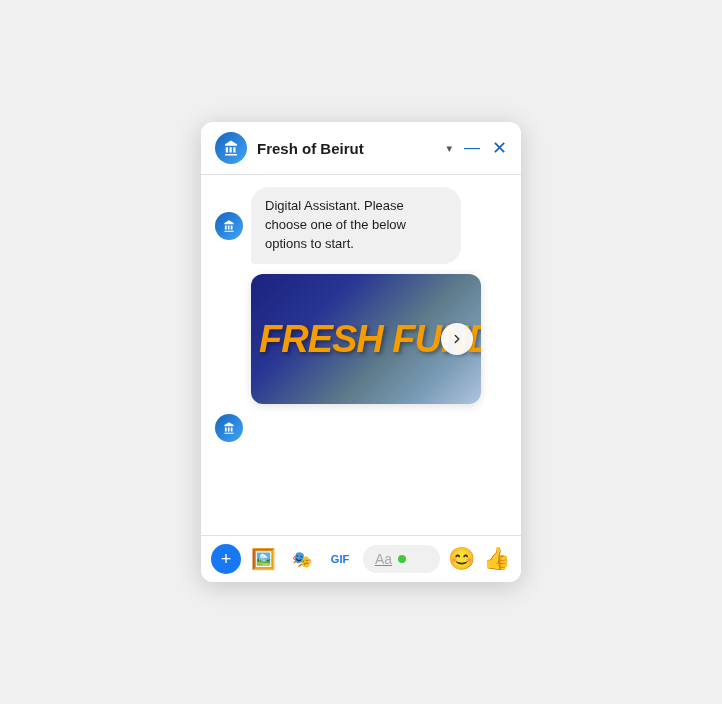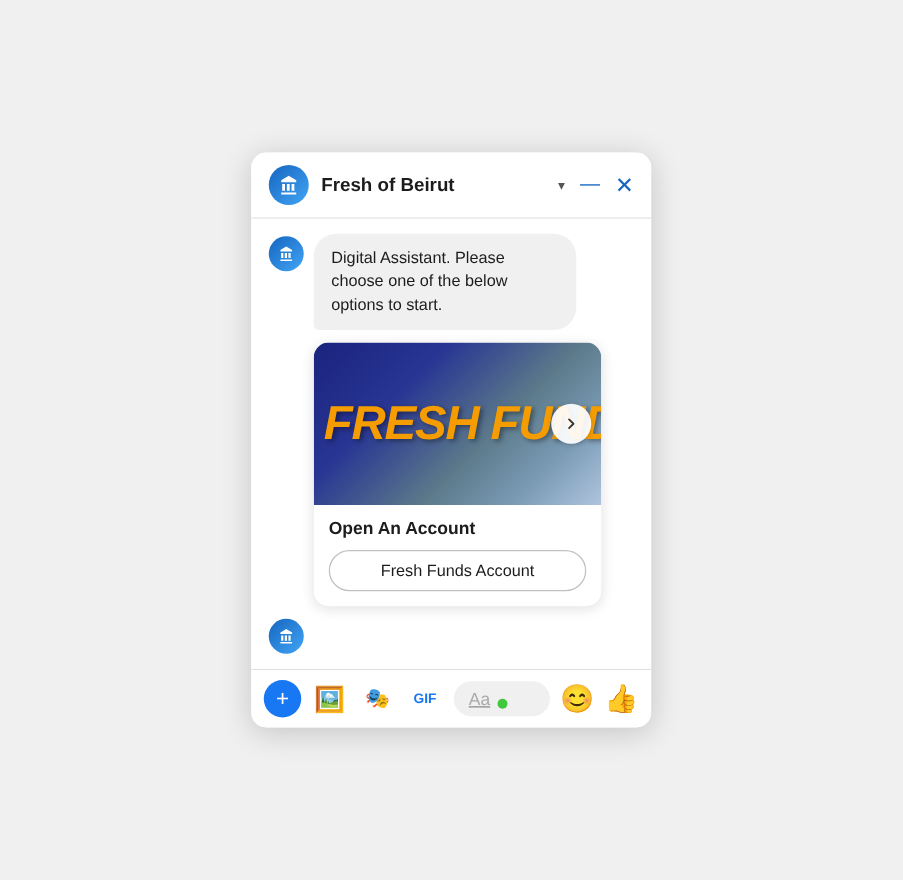--- a/index.html
+++ b/index.html
@@ -85,21 +85,21 @@
     }
 
     
     .chat-messages::-webkit-scrollbar { width: 5px; }
     .chat-messages::-webkit-scrollbar-track { background: transparent; }
     .chat-messages::-webkit-scrollbar-thumb { background: #c0c0c0; border-radius: 3px; }
 
     
     .bot-message-row {
       display: flex;
-      align-items: flex-start;
+      align-items: center;
       margin-bottom: 10px;
     }
     .bot-avatar {
       width: 28px;
       height: 28px;
       border-radius: 50%;
       background: linear-gradient(135deg, #1565c0 0%, #42a5f5 100%);
       display: flex;
       align-items: center;
       justify-content: center;
@@ -235,21 +235,21 @@
     .input-text-area {
       flex: 1;
       border: none;
       outline: none;
       background: #f0f0f0;
       border-radius: 20px;
       padding: 6px 12px;
       font-size: 14px;
       color: #888;
       display: flex;
-      align-items: flex-end;
+      align-items: center;
       text-decoration: underline;
     }
     .input-text-placeholder {
       color: #aaa;
       font-size: 14px;
     }
     .input-dot {
       width: 8px;
       height: 8px;
       border-radius: 50%;
@@ -299,24 +299,20 @@
 
     <div class="card-container">
       <div class="card-image">
         <span class="card-image-text">FRESH FUND</span>
         <div class="card-next-btn">
           <svg viewBox="0 0 24 24" fill="none" stroke="#333" stroke-width="2.5" stroke-linecap="round" stroke-linejoin="round">
             <polyline points="9 18 15 12 9 6"></polyline>
           </svg>
         </div>
       </div>
-      <div class="card-content">
-        <div class="card-title">Open An Account</div>
-        <button class="card-button">Fresh Funds Account</button>
-      </div>
     </div>
 
     <div class="bot-row-bottom">
       <div class="bot-avatar" style="margin-right:0; margin-left:0;">
         <svg viewBox="0 0 24 24" fill="white" width="14" height="14">
           <path d="M12 2L4 7v2h16V7L12 2zm-7 9v7h3v-7H5zm5 0v7h3v-7h-3zm5 0v7h3v-7h-3zm-9 9H4v2h16v-2H6z"></path>
         </svg>
       </div>
     </div>
 

